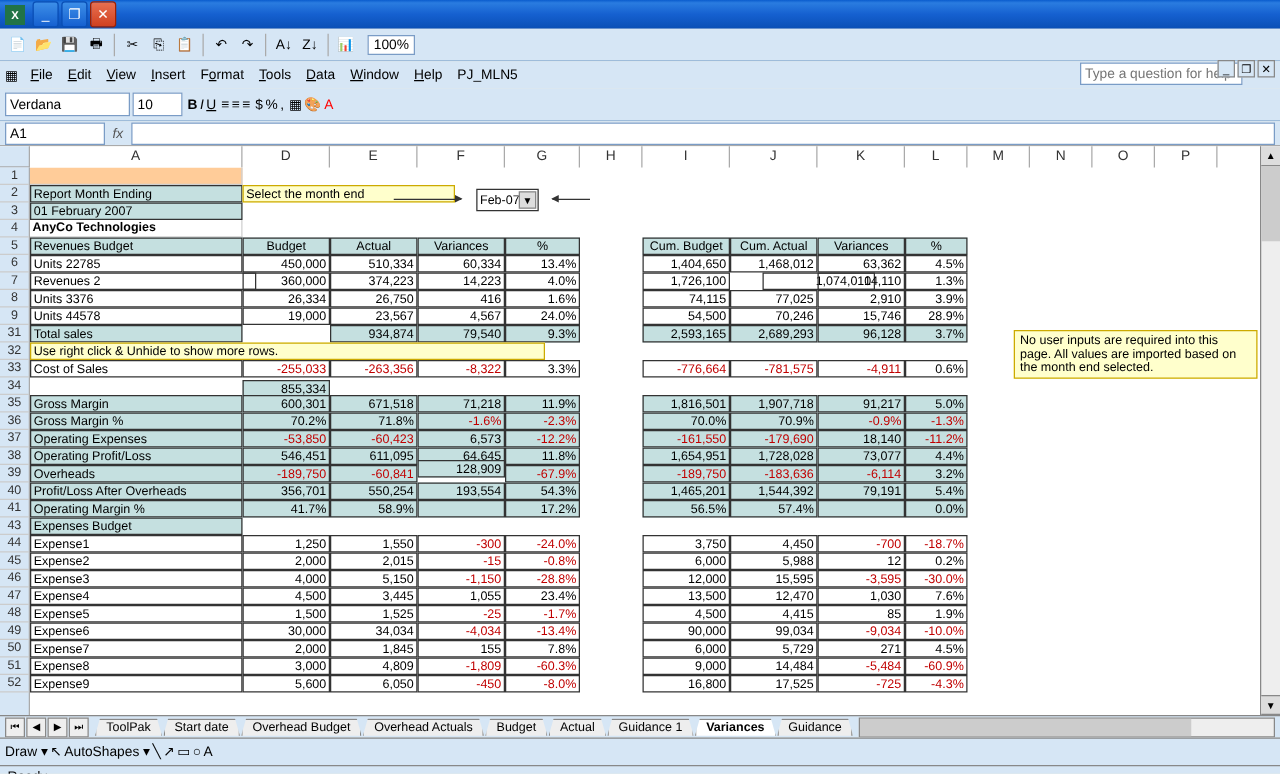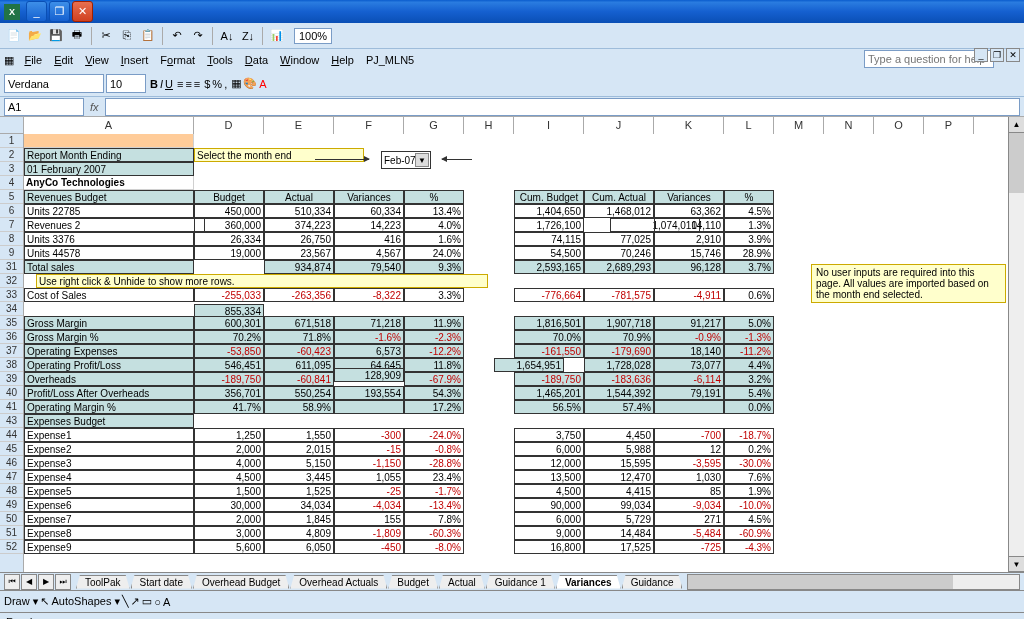--- a/index.html
+++ b/index.html
@@ -269,21 +269,21 @@
             <div class="cell num bordered" style="left: 700px; top: 112px; width: 50px;">28.9%</div>
             <div class="cell label total bordered" style="left: 0px; top: 126px; width: 170px;">Total sales</div>
             <div class="cell num total bordered" style="left: 170px; top: 126px; width: 70px; margin-top: 44px;">855,334</div>
             <div class="cell num total bordered" style="left: 240px; top: 126px; width: 70px;">934,874</div>
             <div class="cell num total bordered" style="left: 310px; top: 126px; width: 70px;">79,540</div>
             <div class="cell num total bordered" style="left: 380px; top: 126px; width: 60px;">9.3%</div>
             <div class="cell num total bordered" style="left: 490px; top: 126px; width: 70px;">2,593,165</div>
             <div class="cell num total bordered" style="left: 560px; top: 126px; width: 70px;">2,689,293</div>
             <div class="cell num total bordered" style="left: 630px; top: 126px; width: 70px;">96,128</div>
             <div class="cell num total bordered" style="left: 700px; top: 126px; width: 50px;">3.7%</div>
-            <div class="cell yellow" style="left: 12px; top: 140px; width: 452px;">Use right click &amp; Unhide to show more rows.</div>
+            <div class="cell yellow" style="left: 0px; top: 140px; width: 412px;">Use right click &amp; Unhide to show more rows.</div>
             <div class="cell label bordered" style="left: 0px; top: 154px; width: 170px;">Cost of Sales</div>
             <div class="cell num bordered neg neg" style="left: 170px; top: 154px; width: 70px;">-255,033</div>
             <div class="cell num bordered neg neg" style="left: 240px; top: 154px; width: 70px;">-263,356</div>
             <div class="cell num bordered neg neg" style="left: 310px; top: 154px; width: 70px;">-8,322</div>
             <div class="cell num bordered" style="left: 380px; top: 154px; width: 60px;">3.3%</div>
             <div class="cell num bordered neg neg" style="left: 490px; top: 154px; width: 70px;">-776,664</div>
             <div class="cell num bordered neg neg" style="left: 560px; top: 154px; width: 70px;">-781,575</div>
             <div class="cell num bordered neg neg" style="left: 630px; top: 154px; width: 70px;">-4,911</div>
             <div class="cell num bordered" style="left: 700px; top: 154px; width: 50px;">0.6%</div>
             <div class="cell label total bordered" style="left: 0px; top: 182px; width: 170px;">Gross Margin</div>
@@ -311,21 +311,21 @@
             <div class="cell num total bordered neg" style="left: 380px; top: 210px; width: 60px;">-12.2%</div>
             <div class="cell num total bordered neg" style="left: 490px; top: 210px; width: 70px;">-161,550</div>
             <div class="cell num total bordered neg" style="left: 560px; top: 210px; width: 70px;">-179,690</div>
             <div class="cell num total bordered" style="left: 630px; top: 210px; width: 70px;">18,140</div>
             <div class="cell num total bordered neg" style="left: 700px; top: 210px; width: 50px;">-11.2%</div>
             <div class="cell label total bordered" style="left: 0px; top: 224px; width: 170px;">Operating Profit/Loss</div>
             <div class="cell num total bordered" style="left: 170px; top: 224px; width: 70px;">546,451</div>
             <div class="cell num total bordered" style="left: 240px; top: 224px; width: 70px;">611,095</div>
             <div class="cell num total bordered" style="left: 310px; top: 224px; width: 70px;">64,645</div>
             <div class="cell num total bordered" style="left: 380px; top: 224px; width: 60px;">11.8%</div>
-            <div class="cell num total bordered" style="left: 470px; top: 224px; width: 70px;">1,654,951</div>
+            <div class="cell num total bordered" style="left: 490px; top: 224px; width: 70px;">1,654,951</div>
             <div class="cell num total bordered" style="left: 560px; top: 224px; width: 70px;">1,728,028</div>
             <div class="cell num total bordered" style="left: 630px; top: 224px; width: 70px;">73,077</div>
             <div class="cell num total bordered" style="left: 700px; top: 224px; width: 50px;">4.4%</div>
             <div class="cell label total bordered" style="left: 0px; top: 238px; width: 170px;">Overheads</div>
             <div class="cell num total bordered neg" style="left: 170px; top: 238px; width: 70px;">-189,750</div>
             <div class="cell num total bordered neg" style="left: 240px; top: 238px; width: 70px;">-60,841</div>
             <div class="cell num total bordered" style="left: 310px; top: 234px; width: 70px;">128,909</div>
             <div class="cell num total bordered neg" style="left: 380px; top: 238px; width: 60px;">-67.9%</div>
             <div class="cell num total bordered neg" style="left: 490px; top: 238px; width: 70px;">-189,750</div>
             <div class="cell num total bordered neg" style="left: 560px; top: 238px; width: 70px;">-183,636</div>

